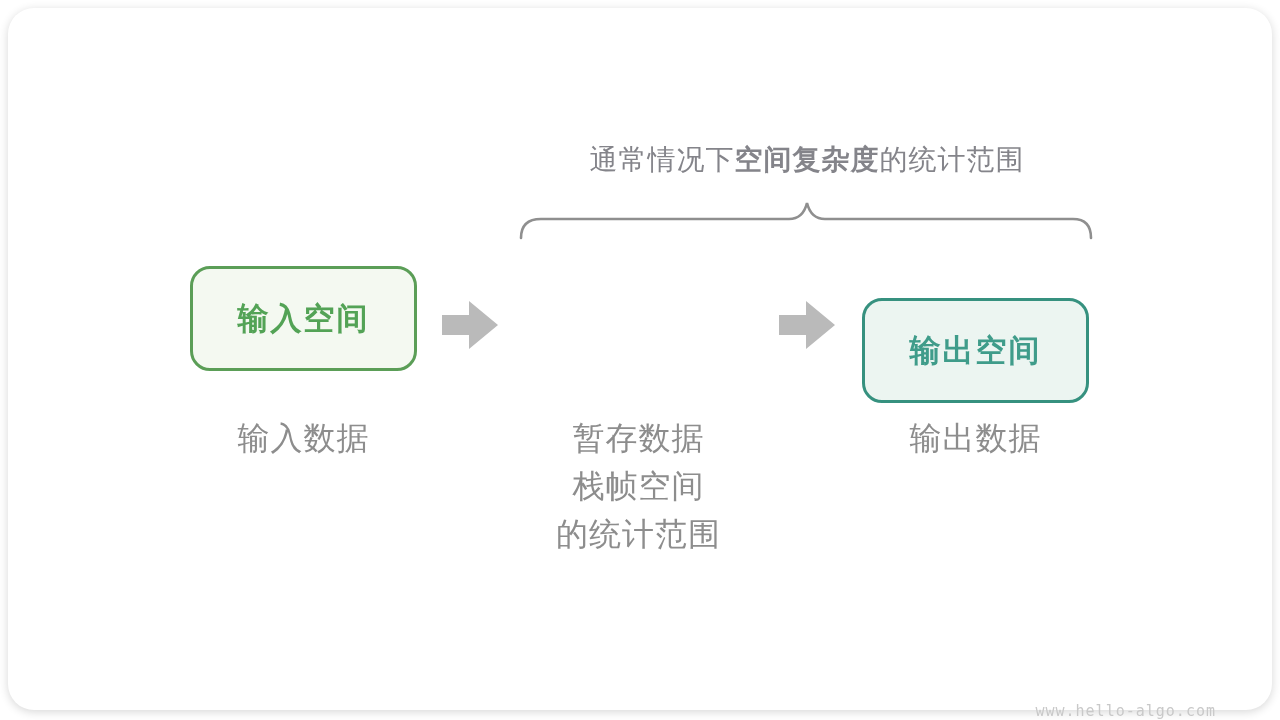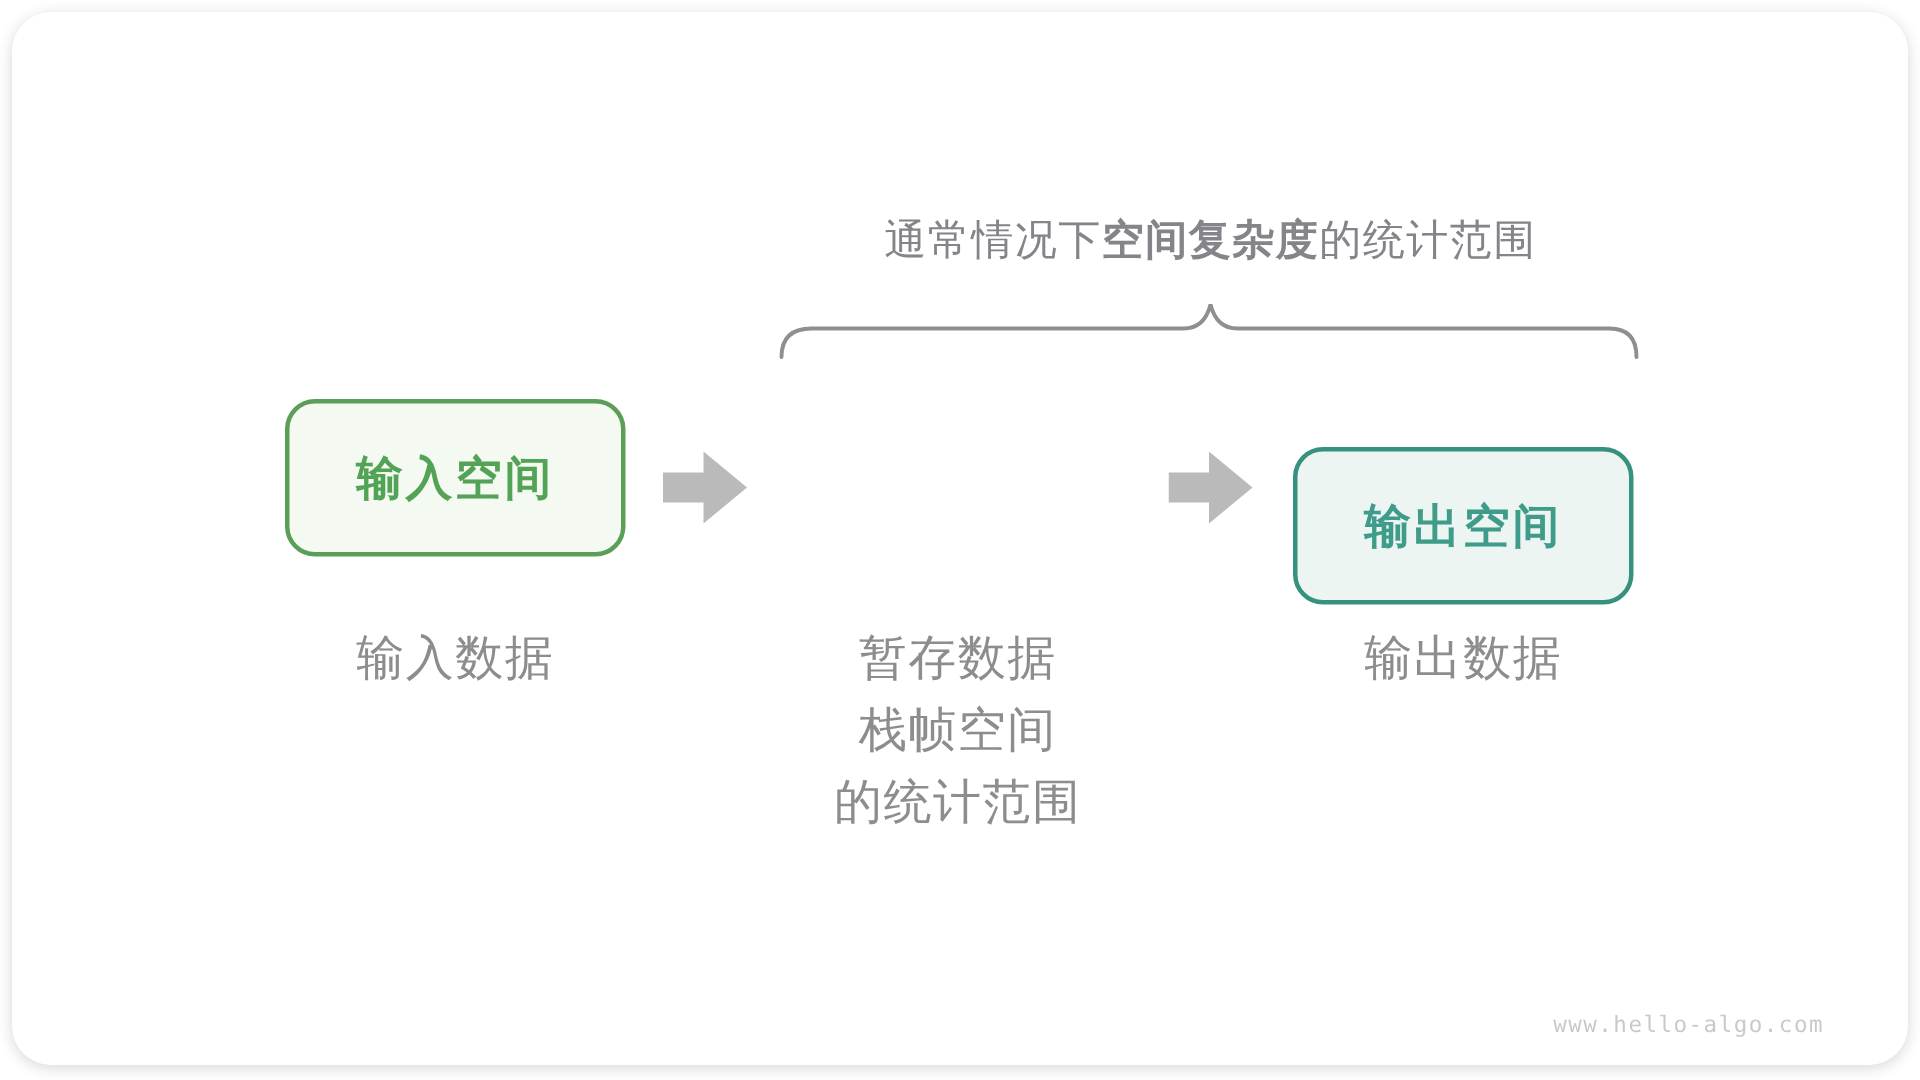--- a/index.html
+++ b/index.html
@@ -126,14 +126,14 @@
   </svg>
 
   <div class="sublabel col-0 row-0" style="color: rgb(141, 141, 141);">输入数据</div>
 
   <div class="sublabel col-1 row-0" style="color: rgb(141, 141, 141);">暂存数据</div>
   <div class="sublabel col-1 row-1" style="color: rgb(141, 141, 141);">栈帧空间</div>
   <div class="sublabel col-1 row-2" style="color: rgb(141, 141, 141);">的统计范围</div>
 
   <div class="sublabel col-2 row-0" style="color: rgb(141, 141, 141);">输出数据</div>
 
-  <div class="watermark" style="color: rgb(201, 201, 201);">www.hello-algo.com</div>
+  <div class="watermark" style="color: rgb(201, 201, 201); margin-top: 28px;">www.hello-algo.com</div>
 </div>
 
 </body></html>

